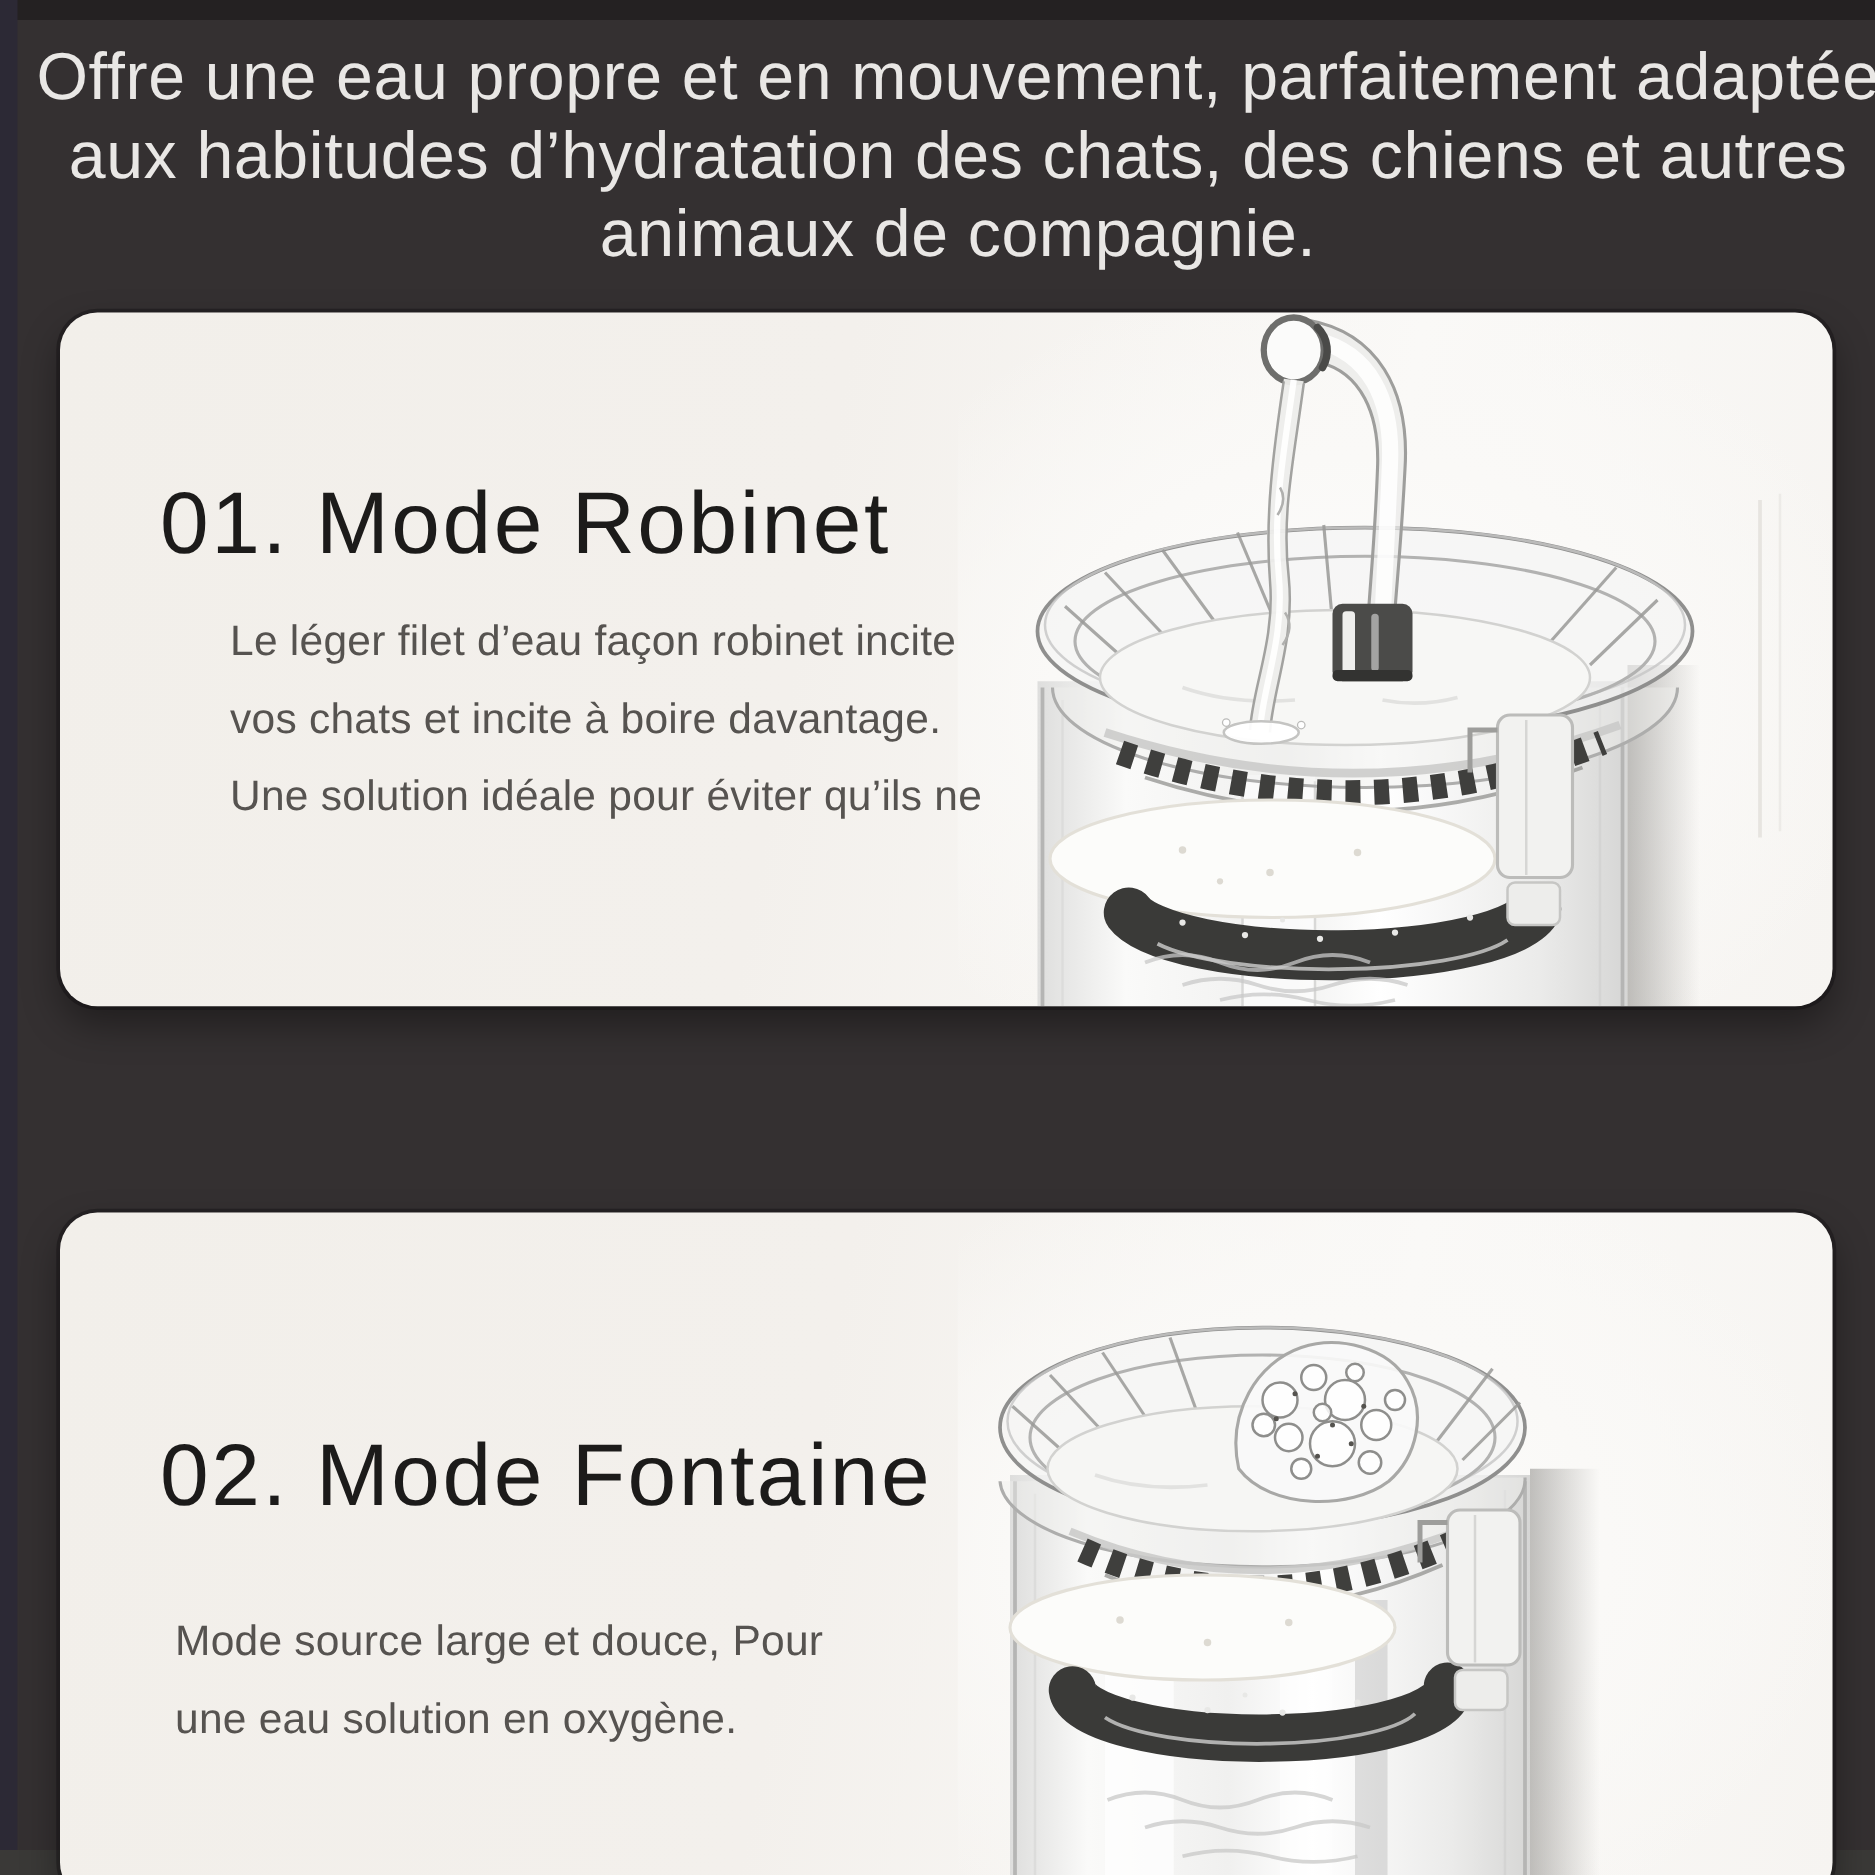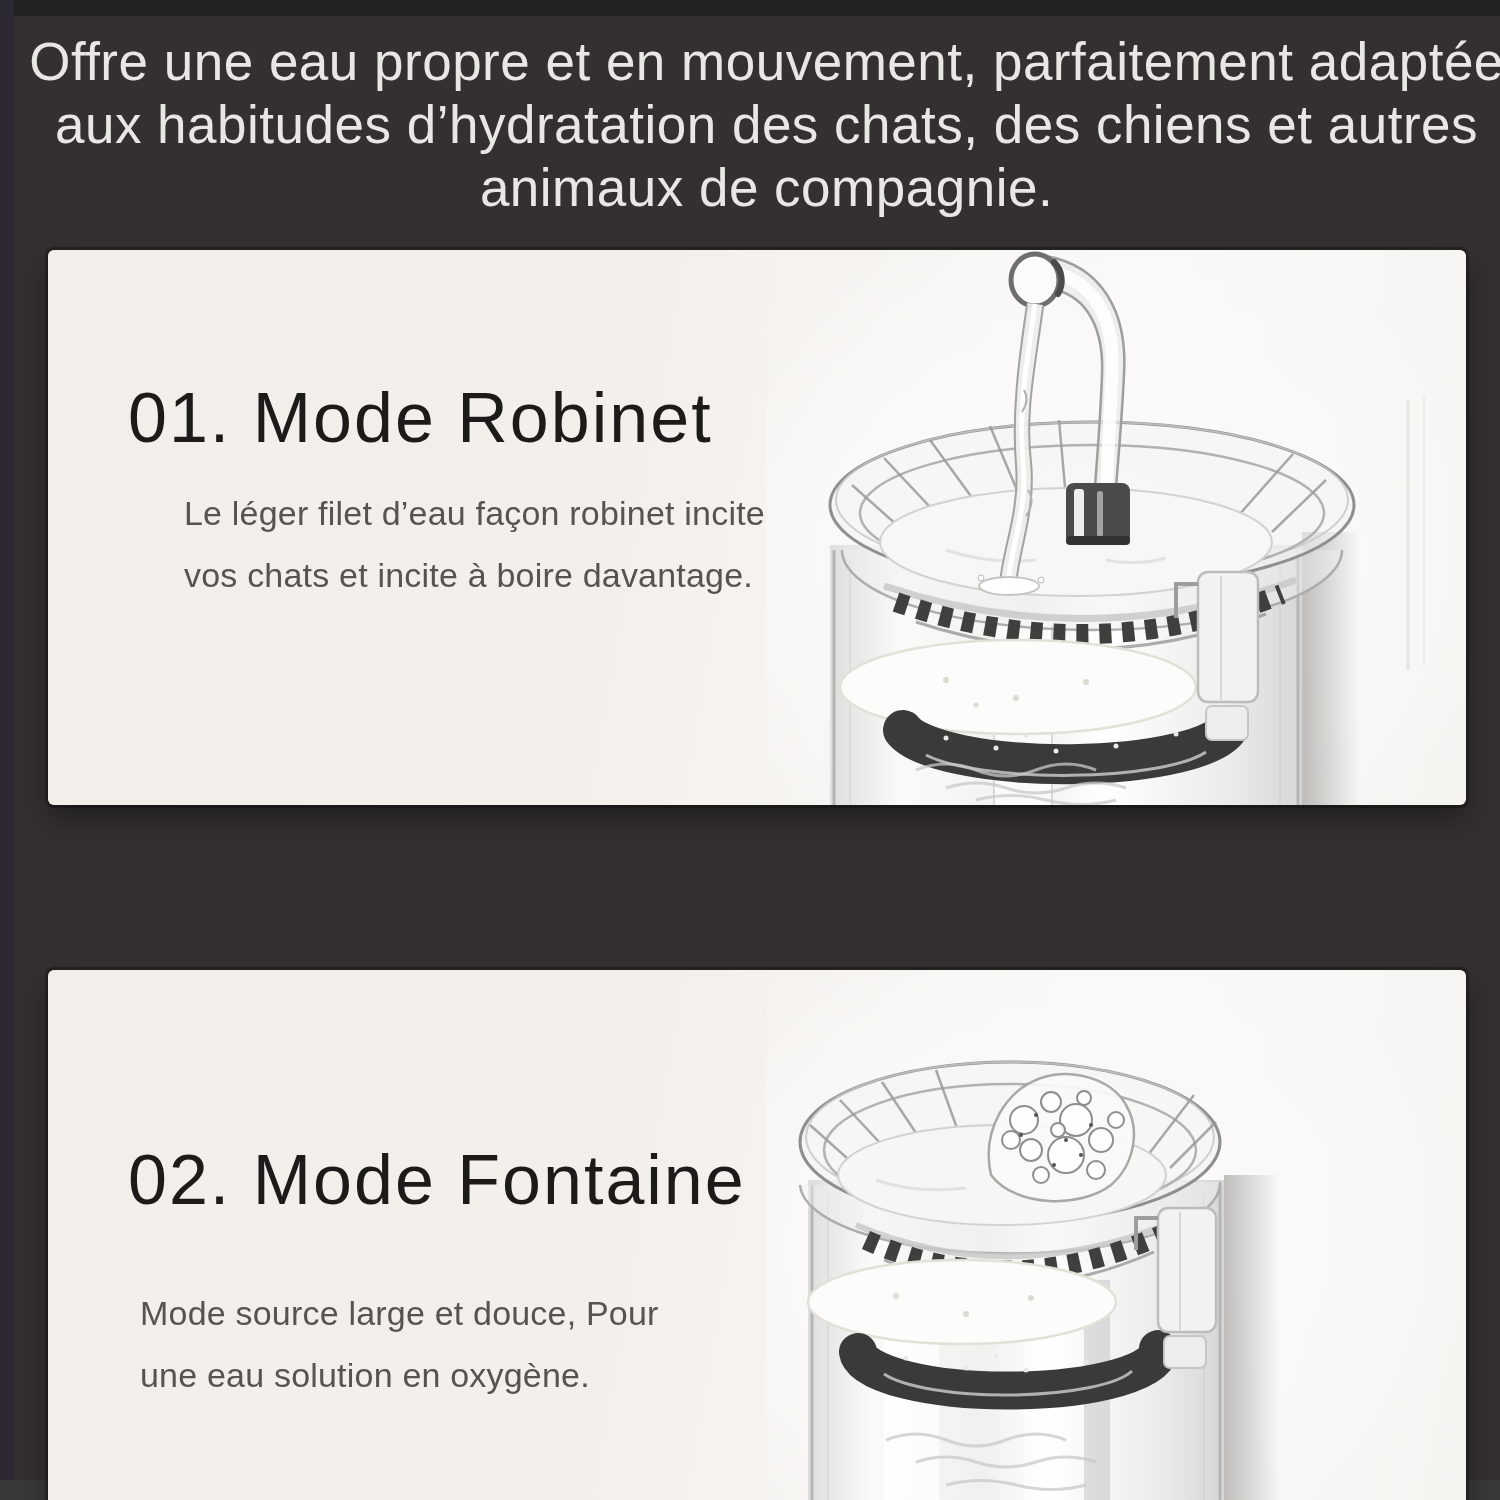--- a/index.html
+++ b/index.html
@@ -8,21 +8,21 @@
         font-family:"Liberation Sans",sans-serif;padding-left:33px;}
   .top-strip{position:absolute;top:0;left:0;right:0;height:16px;background:var(--page-bg-top,#242122);}
   .left-strip{position:absolute;top:0;left:0;bottom:0;width:14px;background:var(--page-bg-left,#2C2935);}
   .bottom-strip{position:absolute;left:0;right:0;bottom:0;height:20px;background:var(--page-bg-bottom,#3A3937);}
 
   .headline{position:absolute;top:30px;left:0;width:100%;text-align:center;
             color:var(--headline-text,#E9E7E5);font-size:53px;line-height:63px;
             letter-spacing:.5px;font-weight:400;}
   .hl-line{white-space:nowrap;}
 
-  .card{position:absolute;left:48px;width:1418px;border-radius:6px;overflow:hidden;
+  .card{position:absolute;left:48px;width:1418px;border-radius:30px;overflow:hidden;
         background:linear-gradient(100deg,var(--card-bg,#F2EFEA) 0%,#F3F0EC 42%,var(--card-bg-right,#FAF9F7) 72%,#F6F4F1 100%);
         box-shadow:0 0 0 3px rgba(12,10,11,.35), 0 14px 30px rgba(0,0,0,.38);}
   .card--robinet{top:250px;height:555px;}
   .card--fontaine{top:930px;height:550px;margin-top:40px;}
 
   .photo{position:absolute;top:0;right:0;height:100%;width:700px;}
   .photo svg{display:block;width:100%;height:100%;}
 
   .card-title{position:absolute;left:80px;margin:0;font-weight:400;
               font-size:70px;letter-spacing:2px;color:var(--title-text,#1C1B1A);}
@@ -188,20 +188,21 @@
           <circle cx="215" cy="328" r="3" fill="#FFFFFF" stroke="#BBBBB9" stroke-width="1"></circle>
           <circle cx="275" cy="330" r="3" fill="#FFFFFF" stroke="#BBBBB9" stroke-width="1"></circle>
         </g>
       </svg>
     </div>
 
     <h2 class="card-title">01. Mode Robinet</h2>
     <p class="card-body">
       <span class="body-line" style="display:block">Le léger filet d’eau façon robinet incite</span>
       <span class="body-line" style="display:block">vos chats et incite à boire davantage.</span>
+      <span class="body-line" style="display:block">Une solution idéale pour éviter qu’ils ne</span>
     </p>
   </section>
 
   <section class="card card--fontaine">
 
     <div class="photo" role="img" aria-label="Fontaine transparente pour animaux — eau bouillonnante en mode fontaine">
       <svg viewBox="0 0 700 550" xmlns="http://www.w3.org/2000/svg">
         <defs>
           <radialGradient id="glow2" cx="40%" cy="50%" r="62%">
             <stop offset="0%" stop-color="#FDFDFC"></stop>

